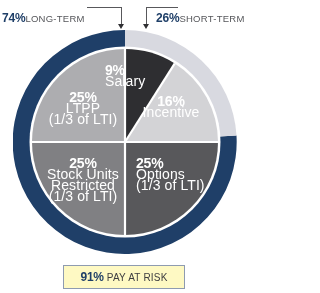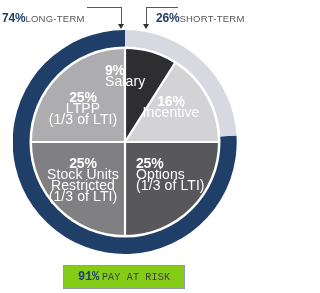--- a/index.html
+++ b/index.html
@@ -47,22 +47,22 @@
   #lbl-annual{left:136px;top:96px;width:70px;text-align:center;color:#ffffff;}
   #lbl-ltpp{left:44px;top:92px;width:78px;}
   #lbl-rsu{left:44px;top:158px;width:78px;}
   #lbl-so{left:136px;top:158px;width:72px;text-align:left;}
 
   
   #banner{
     position:absolute;left:63px;top:265px;
     width:120px;height:22px;
     border:1px solid #8e9bb0;
-    background:#84cc16;
-    display:flex;align-items:center;justify-content:center;font-family:Liberation Mono, monospace;
+    background:#fef9c3;
+    display:flex;align-items:center;justify-content:center;
   }
   #banner .pct{font-size:12px;font-weight:bold;color:#1f3f68;letter-spacing:-0.2px;}
   #banner .txt{font-size:10px;color:#3d3d40;letter-spacing:0.2px;margin-left:3px;}
 </style>
 </head>
 <body>
 
 <div id="stage">
 
   <div class="callout" id="callout-long">

